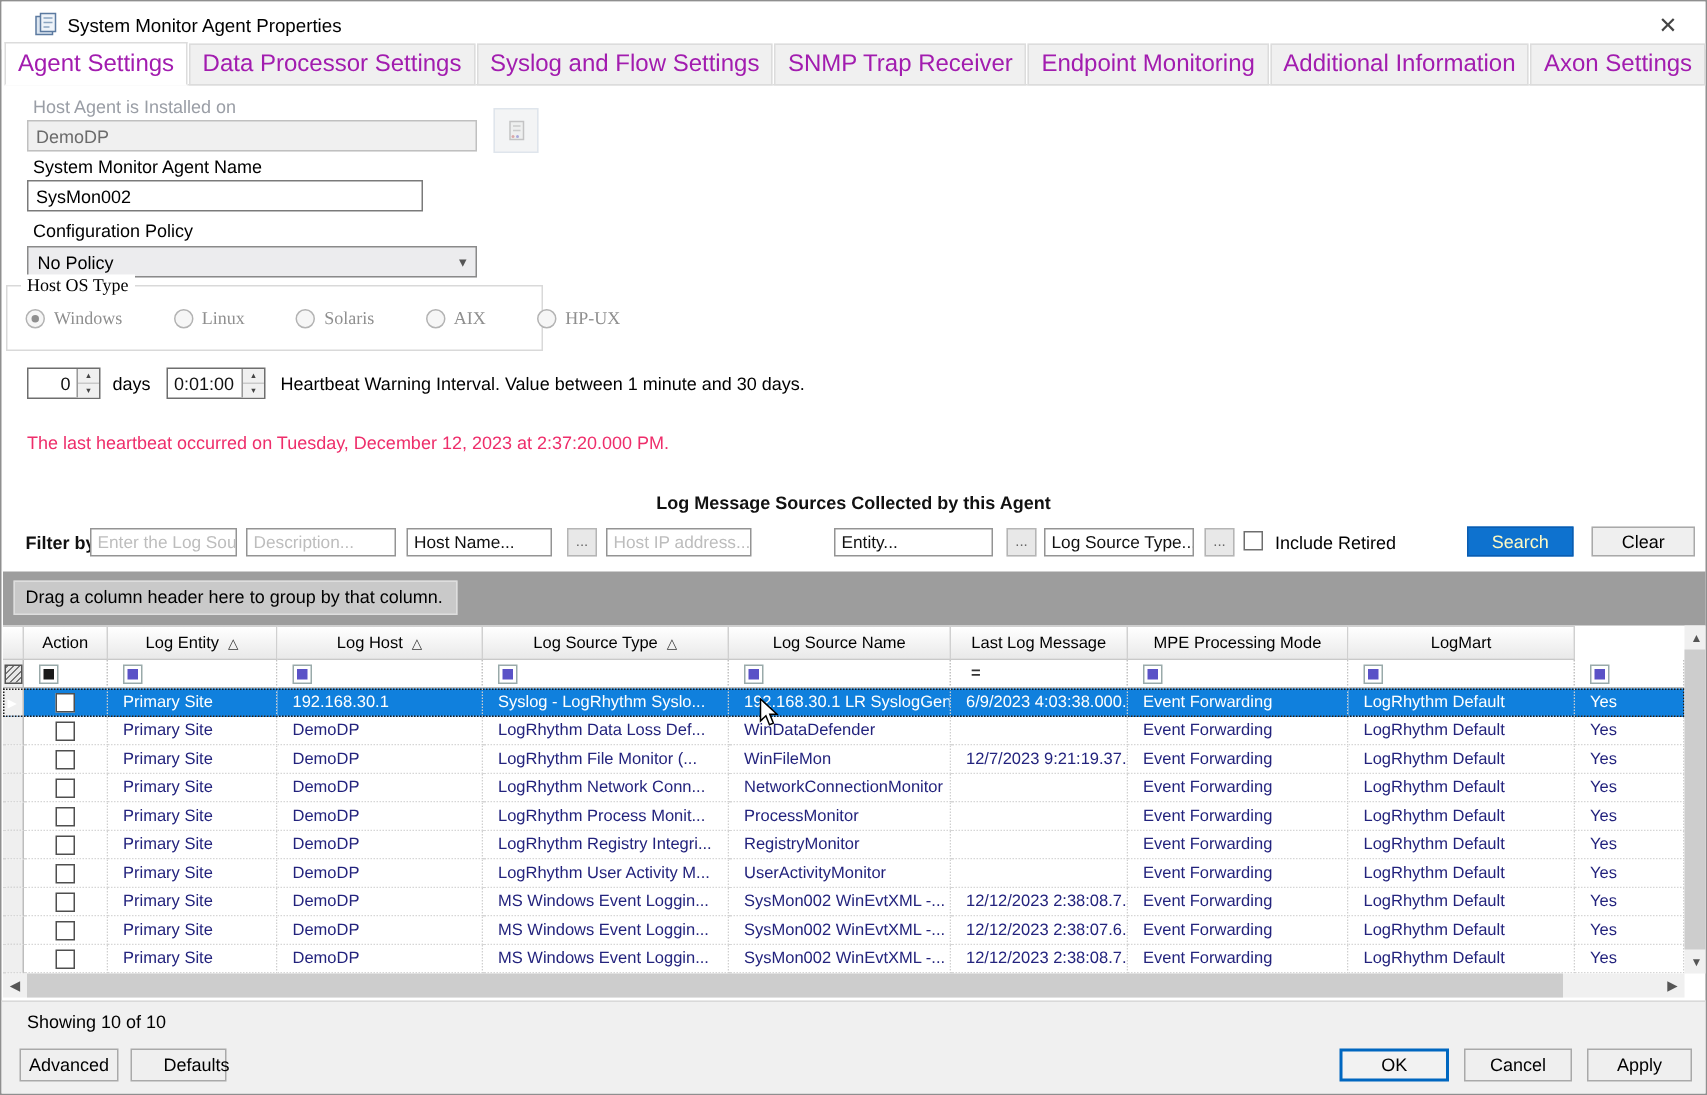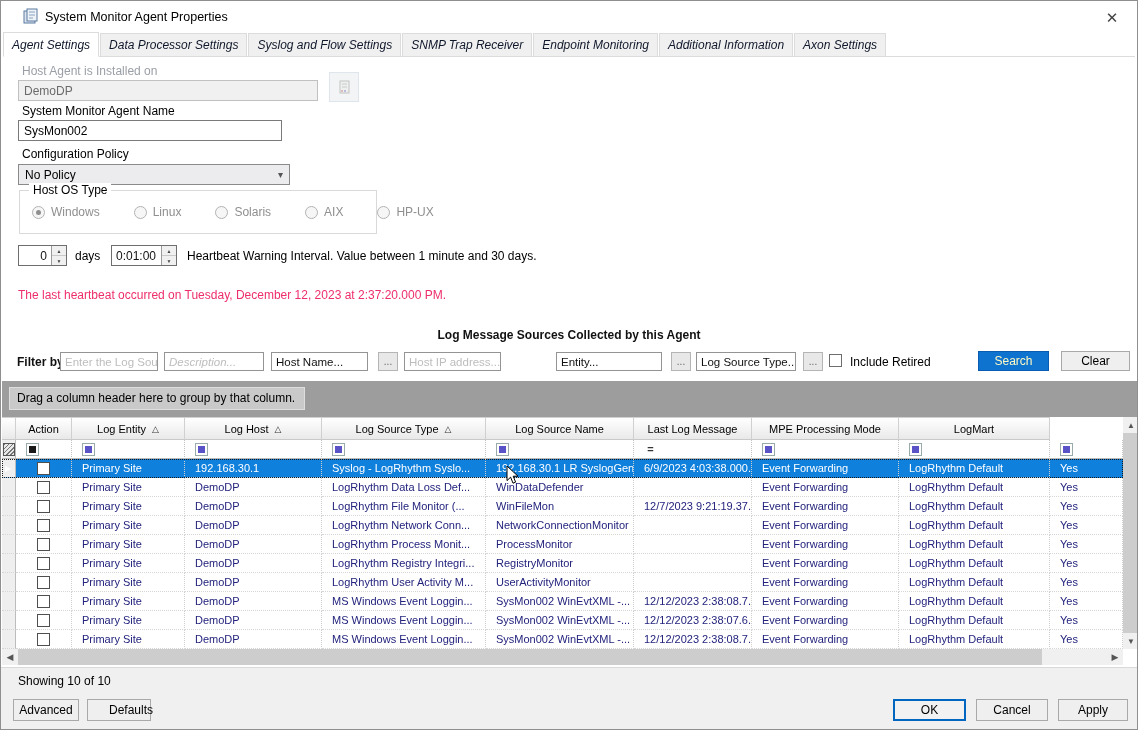--- a/index.html
+++ b/index.html
@@ -9,37 +9,37 @@
     background:#ffffff; border:1px solid #8f8f8f; overflow:hidden; color:#111;
   }
   
   .titlebar { position:absolute; top:0; left:0; right:0; height:32px; background:#fff; }
   .titlebar .app-icon { position:absolute; left:21px; top:7px; }
   .titlebar .title { position:absolute; left:44px; top:9px; font-size:12.5px; color:#000; }
   .close-btn { position:absolute; right:14px; top:7px; width:22px; height:20px; text-align:center;
     font-size:15px; color:#444; line-height:20px; cursor:default; }
   
   .tabbar { position:absolute; top:33px; left:2px; right:2px; height:23px; display:flex; align-items:flex-end; }
-  .tab { font-size:12px; padding:4px 8px 4px 8px; background:#f0f0f0; border:1px solid #dcdcdc;
-    border-bottom:1px solid #dcdcdc; margin-right:1px; white-space:nowrap; color:#0f172a; position:relative;font-style:italic; }
+  .tab { font-size:16px; padding:4px 8px 4px 8px; background:#f0f0f0; border:1px solid #dcdcdc;
+    border-bottom:1px solid #dcdcdc; margin-right:1px; white-space:nowrap; color:#a21caf; position:relative; }
   .tab.active { background:#fff; border-bottom:1px solid #fff; padding-top:5px; z-index:2; }
   .tabline { position:absolute; top:55px; left:2px; right:2px; height:1px; background:#dcdcdc; }
   
   .lbl { position:absolute; font-size:12px; color:#000; }
   .lbl.dim { color:#9a9ea6; }
   .tinput { position:absolute; height:21px; border:1px solid #7a7a7a; background:#fff; font-family:inherit;
     font-size:12px; padding:0 5px; color:#000; }
   .tinput:disabled, .tinput.disabled { background:#f0f0f0; border-color:#c0c0c0; color:#6b6b6b; }
   .kb-btn { position:absolute; left:328px; top:71px; width:30px; height:30px; background:#f3f4f5;
     border:1px solid #dfe5ec; display:flex; align-items:center; justify-content:center; }
-  .combo { position:absolute; left:17px; top:163px; width:272px; height:21px; background:#ececee;
+  .combo { position:absolute; left:17px; top:163px; width:300px; height:21px; background:#ececee;
     border:1px solid #8a8a8a; display:flex; align-items:center; padding:0 6px; }
   .combo .val { flex:1; font-size:12px; color:#000; }
   .combo .chev { font-size:10px; color:#555; }
-  .groupbox { position:absolute; left:18px; top:189px; width:358px; height:44px; border:1px solid #d9d9d9; }
+  .groupbox { position:absolute; left:3px; top:189px; width:358px; height:44px; border:1px solid #d9d9d9;font-family:Liberation Serif, serif; }
   .groupbox .gb-label { position:absolute; top:-8px; left:9px; background:#fff; padding:0 4px; font-size:12px; color:#000; }
   .os-row { position:absolute; left:12px; top:14px; display:flex; gap:34px; }
   .radio-item { display:flex; align-items:center; gap:6px; color:#8f8f8f; font-size:12px; white-space:nowrap; }
   .radio { width:13px; height:13px; border-radius:50%; border:1px solid #b3b3b3; background:#f6f6f6; position:relative; }
   .radio.checked::after { content:""; position:absolute; left:3px; top:3px; width:5px; height:5px; border-radius:50%; background:#8f8f8f; }
   .spin { position:absolute; height:21px; border:1px solid #6e6e6e; background:#fff; display:flex; }
   .spin .sval { flex:1; font-size:12px; display:flex; align-items:center; padding:0 4px; }
   .spin .sval.right { justify-content:flex-end; }
   .spin .arrows { width:15px; border-left:1px solid #9a9a9a; display:flex; flex-direction:column; background:#f0f0f0; }
   .spin .arrows span { flex:1; font-size:5px; color:#444; display:flex; align-items:center; justify-content:center; }
@@ -195,21 +195,21 @@
 <span class="lbl" style="left:186px; top:248px;">Heartbeat Warning Interval. Value between 1 minute and 30 days.</span>
 
 <span class="lbl" style="left:17px; top:287px; color:#ee2e6b;">The last heartbeat occurred on Tuesday, December 12, 2023 at 2:37:20.000 PM.</span>
 
 <div class="section-title">Log Message Sources Collected by this Agent</div>
 <span class="filter-label">Filter by</span>
 <div id="filter-fields">
     <div class="fbox" style="left: 59px; width: 98px;">
       <span class="ph">Enter the Log Source</span>
     </div>
-    <div class="fbox" style="left: 163px; width: 100px; font-style: italic;">
+    <div class="fbox" style="left: 163px; width: 100px;">
       <span class="ph">Description...</span>
     </div>
     <div class="fbox" style="left: 270px; width: 97px;">
       <span>Host Name...</span>
     </div>
     <button class="ell-btn" style="left: 377px; width: 20px;">...</button>
     <div class="fbox" style="left: 403px; width: 97px;">
       <span class="ph">Host IP address...</span>
     </div>
     <div class="fbox" style="left: 555px; width: 106px;">

